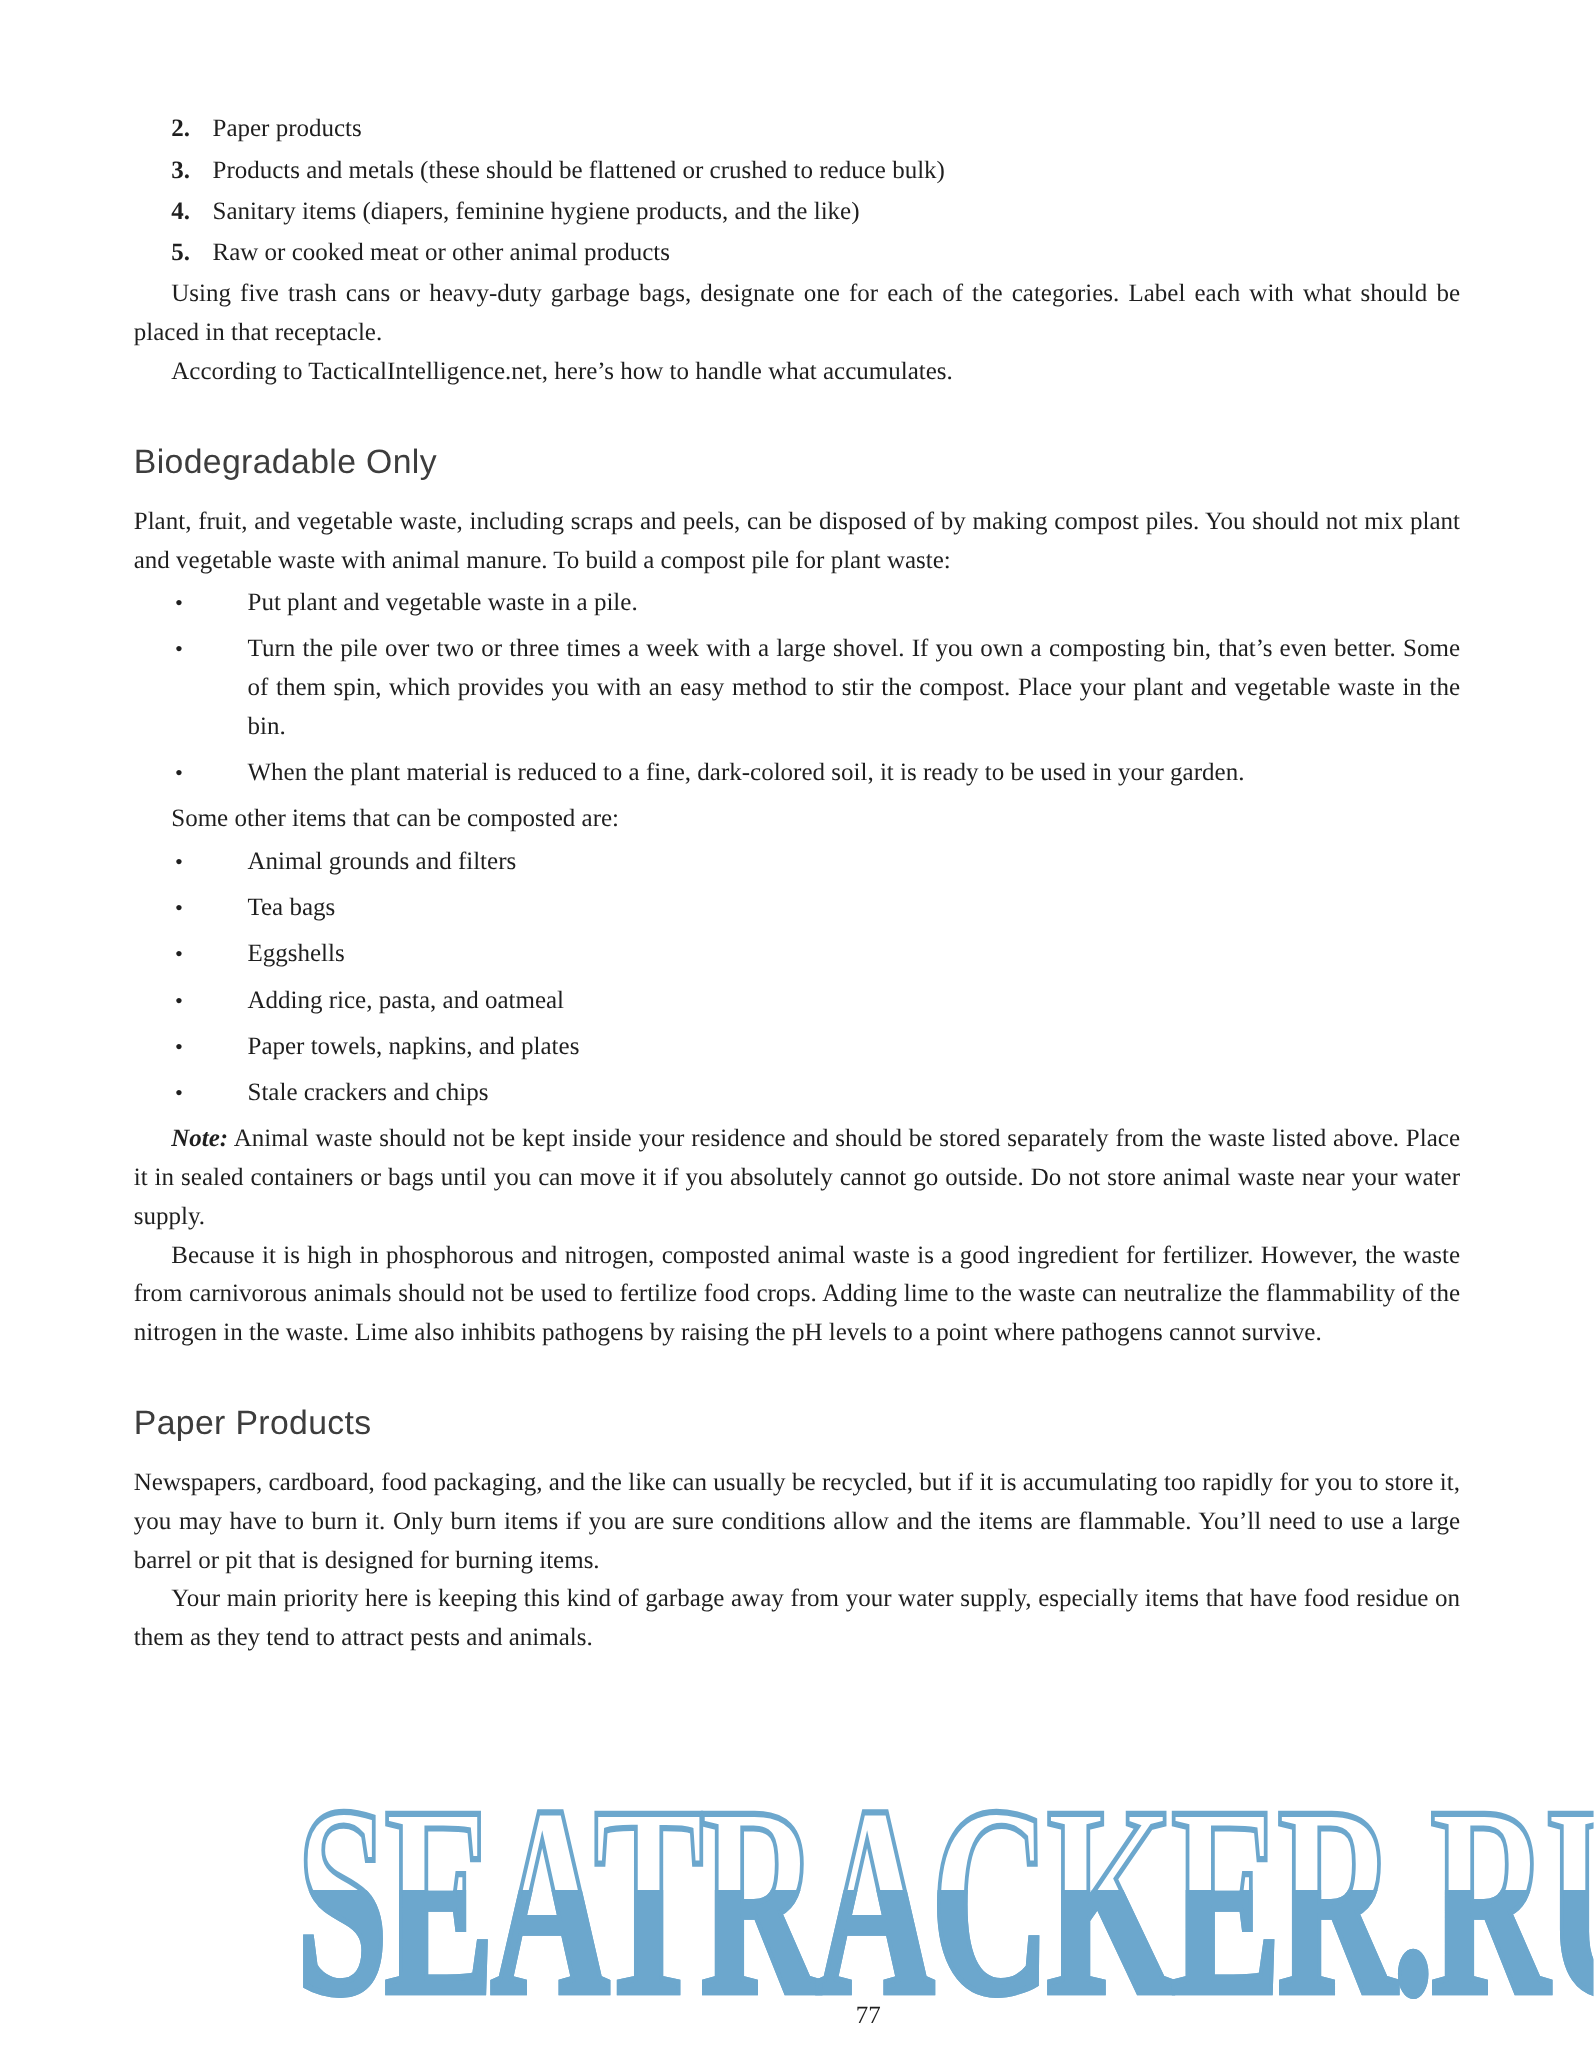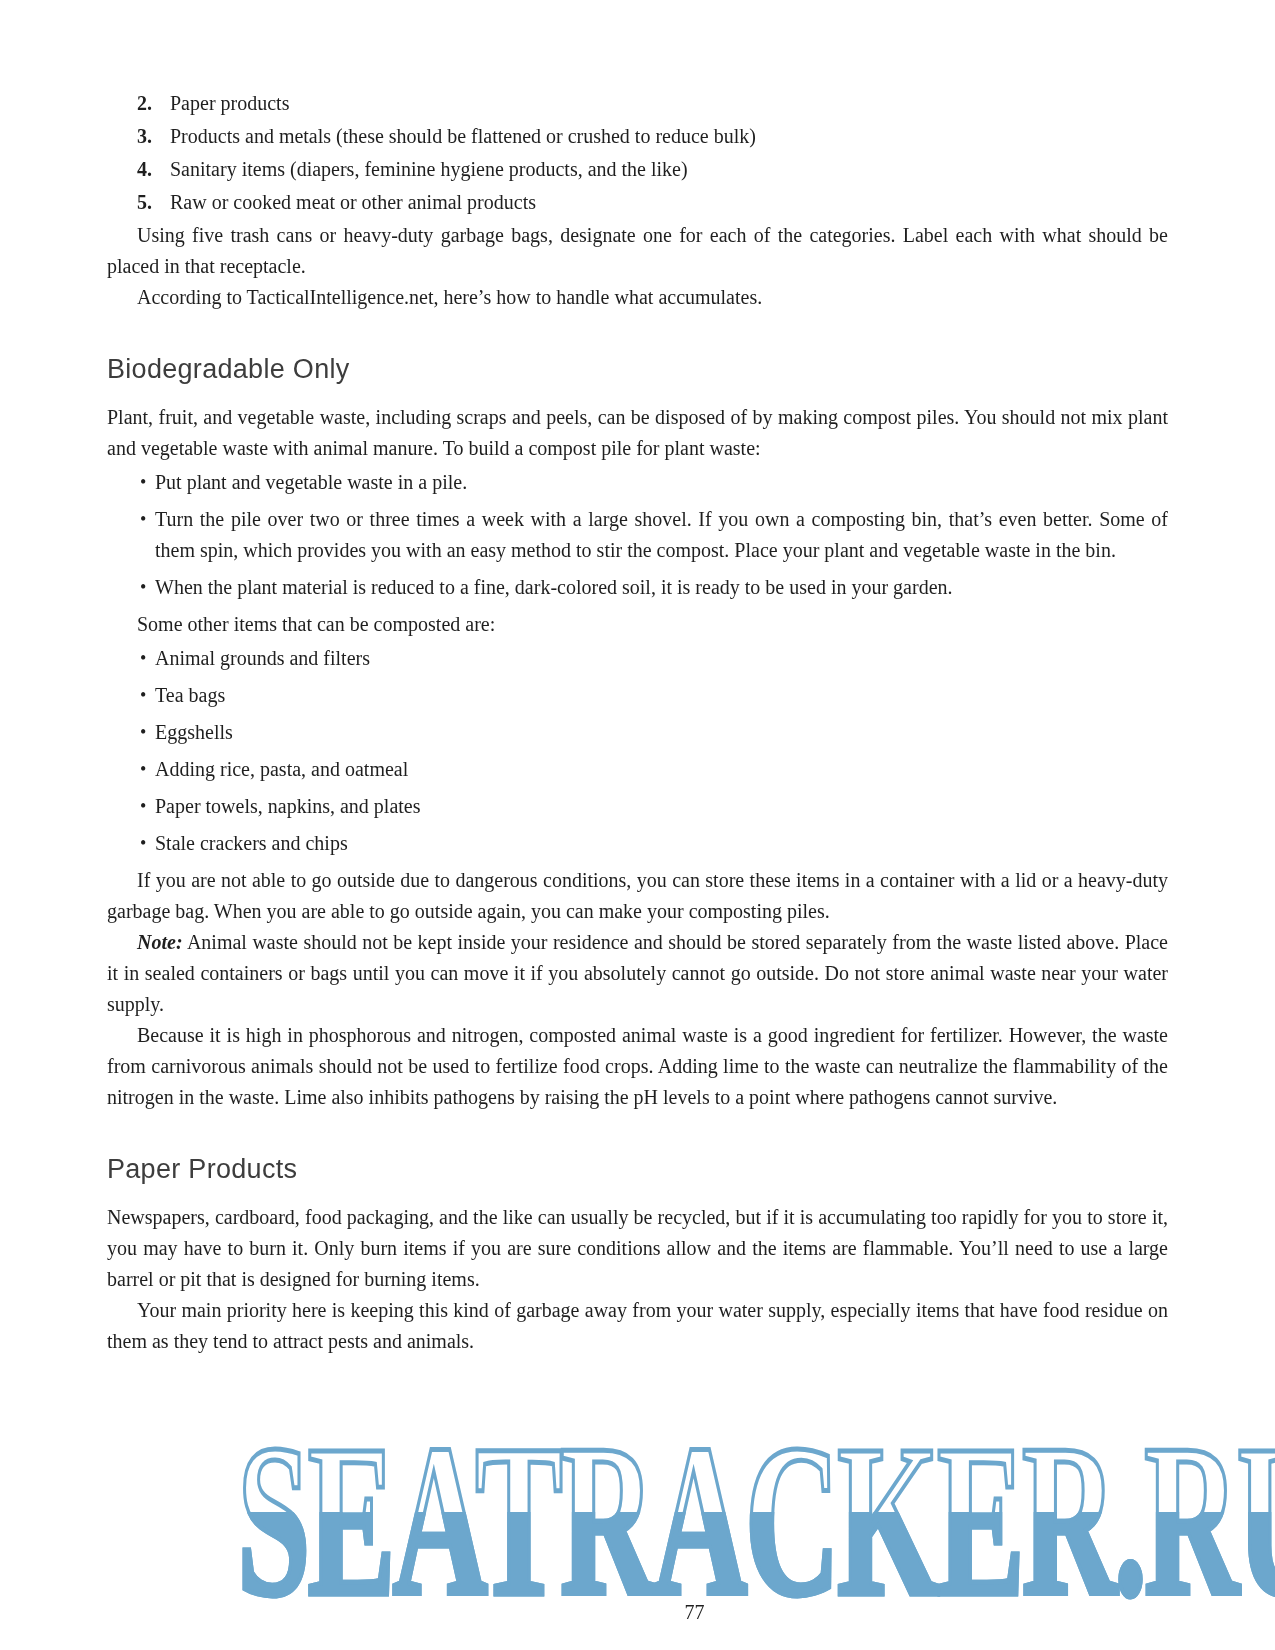--- a/index.html
+++ b/index.html
@@ -30,21 +30,21 @@
     letter-spacing: 0.3px;
     margin: 41px 0 17px 0;
     text-align: left;
   }
   ol.numlist { list-style: none; margin: 0 0 2px 0; padding: 0 0 0 30px; }
   ol.numlist li { display: flex; margin-bottom: 2px; }
   ol.numlist .num { width: 33px; flex: none; font-weight: bold; }
   ul.bullets { list-style: none; margin: 3px 0 3px 0; padding: 0 0 0 33px; }
   ul.bullets li { display: flex; margin-bottom: 6px; }
   ul.bullets .dot { width: 15px; flex: none; font-size: 18px; }
-  ul.bullets .btext { flex: 1; text-align: justify; }
+  ul.bullets .btext { flex: 1; text-align: justify; margin-left: 43px; }
   .note-label { font-weight: bold; font-style: italic; }
 
   .watermark { position: absolute; left: 0; bottom: 0; width: 100%; height: 230px; }
   .wm-text {
     position: absolute;
     left: 237px;
     bottom: 20px;
     font-family: "Liberation Serif", "DejaVu Serif", serif;
     font-weight: 700;
     font-size: 132px;
@@ -141,21 +141,20 @@
       <li>
         <span class="dot">•</span>
         <span class="btext">Paper towels, napkins, and plates</span>
       </li>
       <li>
         <span class="dot">•</span>
         <span class="btext">Stale crackers and chips</span>
       </li>
     </ul>
 
-    <p class="indent">If you are not able to go outside due to dangerous conditions, you can store these items in a container with a lid or a heavy-duty garbage bag. When you are able to go outside again, you can make your composting piles.</p>
 
     <p class="indent"><span class="note-label">Note:</span><span> Animal waste should not be kept inside your residence and should be stored separately from the waste listed above. Place it in sealed containers or bags until you can move it if you absolutely cannot go outside. Do not store animal waste near your water supply.</span></p>
 
     <p class="indent">Because it is high in phosphorous and nitrogen, composted animal waste is a good ingredient for fertilizer. However, the waste from carnivorous animals should not be used to fertilize food crops. Adding lime to the waste can neutralize the flammability of the nitrogen in the waste. Lime also inhibits pathogens by raising the pH levels to a point where pathogens cannot survive.</p>
 
     <h2>Paper Products</h2>
 
     <p>Newspapers, cardboard, food packaging, and the like can usually be recycled, but if it is accumulating too rapidly for you to store it, you may have to burn it. Only burn items if you are sure conditions allow and the items are flammable. You’ll need to use a large barrel or pit that is designed for burning items.</p>
     <p class="indent">Your main priority here is keeping this kind of garbage away from your water supply, especially items that have food residue on them as they tend to attract pests and animals.</p>
 

